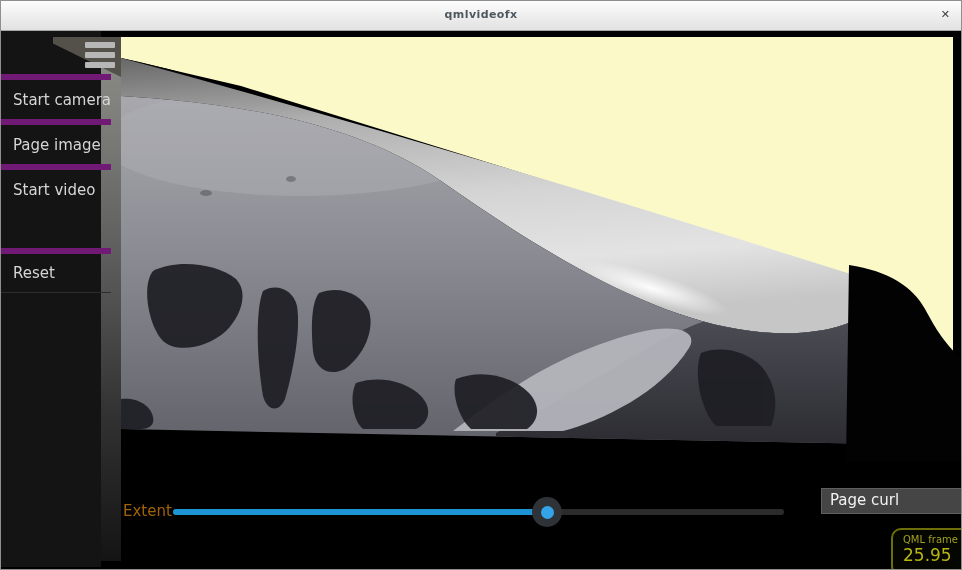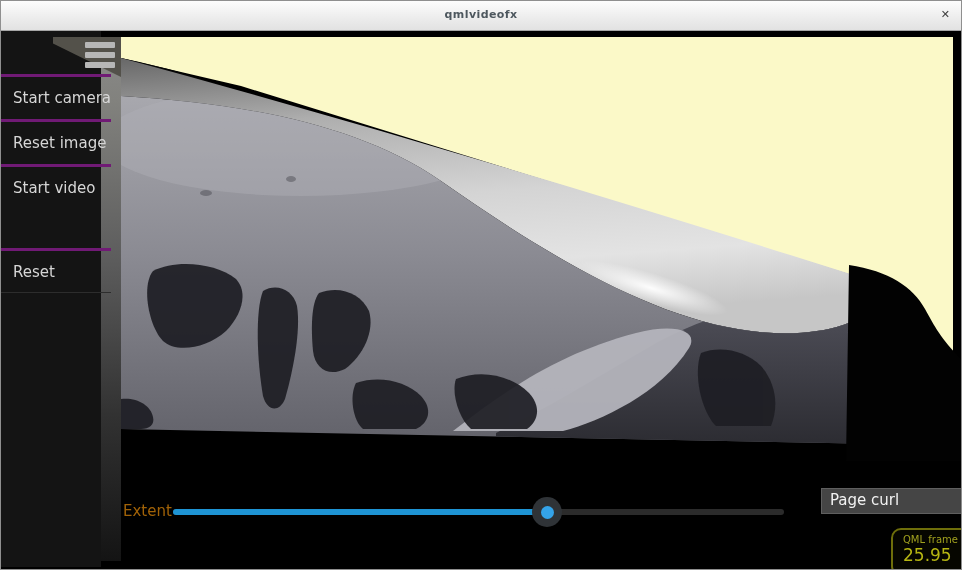--- a/index.html
+++ b/index.html
@@ -26,21 +26,21 @@
     font-size:11px; font-weight:bold; color:#3e3e3e; cursor:default;
   }
 
   
   .stage { position:absolute; top:30px; left:0; width:962px; height:540px; }
   .stage svg { display:block; width:100%; height:100%; }
 
   
   .menu { position:absolute; left:0; top:73px; width:110px; }
   .menu-item {
-    height:45px; border-top:3px solid #701a75;
+    height:45px; border-top:6px solid #701a75;
     display:flex; align-items:center; padding-left:12px;
     font-size:15px; color:#d6d6d6; white-space:nowrap; cursor:default;
   }
   .menu-item:last-child { border-bottom:1px solid #2d2d2d;margin-top:39px; }
 
   
   .corner-wedge {
     position:absolute; left:52px; top:36px; width:68px; height:40px;
     background:#53514a; clip-path:polygon(0 0,100% 0,100% 100%,0 16%);
   }
@@ -161,21 +161,21 @@
   </div>
 
   <div class="corner-wedge"></div>
   <div class="hamburger">
     <div class="bar"></div>
     <div class="bar"></div>
     <div class="bar"></div>
   </div>
   <div class="menu">
     <div class="menu-item">Start camera</div>
-    <div class="menu-item">Reset image</div>
+    <div class="menu-item">Page image</div>
     <div class="menu-item">Start video</div>
     <div class="menu-item">Reset</div>
   </div>
 
   <div class="extent-label">Extent</div>
   <div class="slider-track">
     <div class="slider-fill"></div>
   </div>
   <div class="slider-handle">
     <div class="dot"></div>

